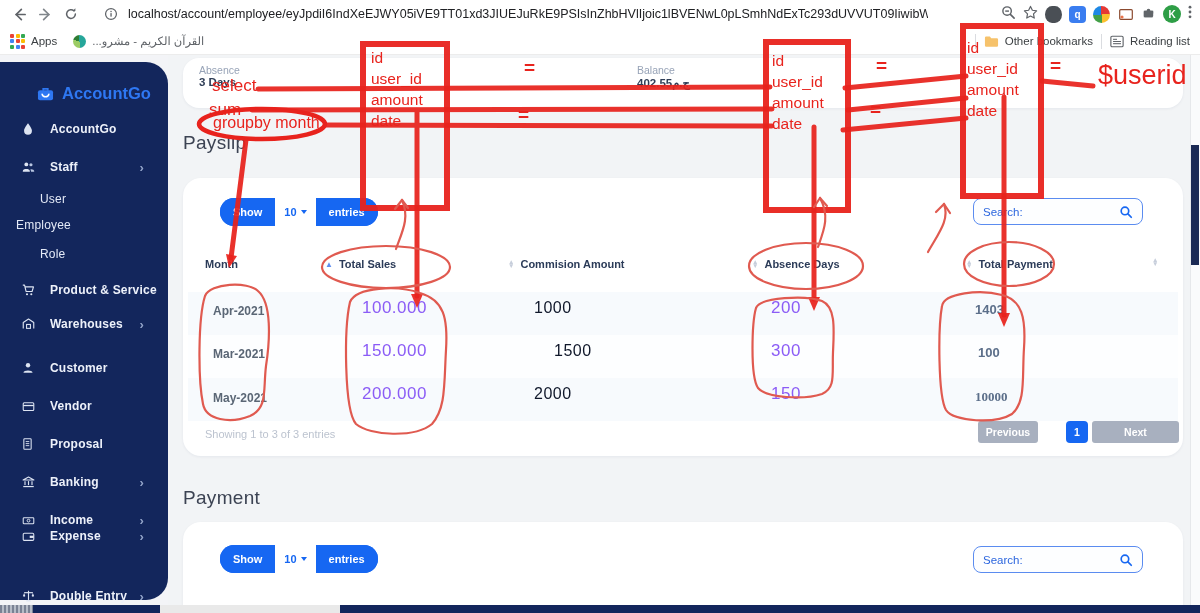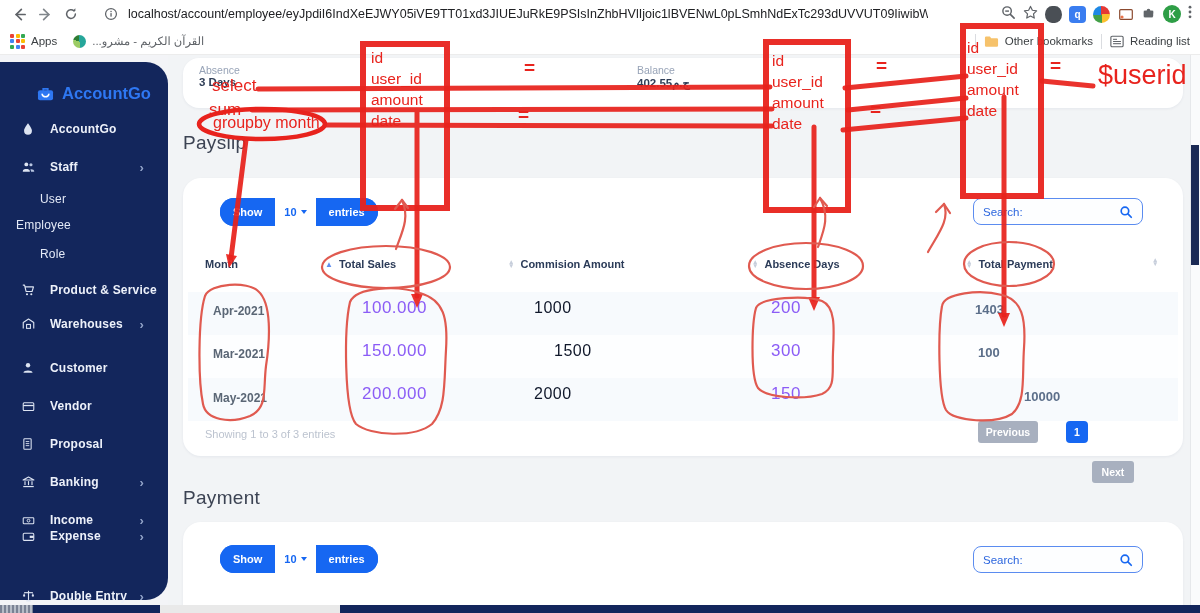--- a/index.html
+++ b/index.html
@@ -392,26 +392,26 @@
   <span class="cellv c-month" style="left:213px;top:347px;">Mar-2021</span>
   <span class="cellv c-blue" style="left:362px;top:341px;">150.000</span>
   <span class="cellv c-blue2" style="left:534px;top:342px;margin-left:20px;">1500</span>
   <span class="cellv c-blue" style="left:771px;top:341px;">300</span>
   <span class="cellv c-pay" style="left:978px;top:345px;">100</span>
 
   <span class="cellv c-month" style="left:213px;top:391px;">May-2021</span>
   <span class="cellv c-blue" style="left:362px;top:384px;">200.000</span>
   <span class="cellv c-blue2" style="left:534px;top:385px;">2000</span>
   <span class="cellv c-blue" style="left:771px;top:384px;">150</span>
-  <span class="cellv c-pay" style="left:1024px;top:389px;">10000</span>
+  <span class="cellv c-pay" style="left:975px;top:389px;font-family:Liberation Serif, serif;">10000</span>
 
   <div class="tfoot-info">Showing 1 to 3 of 3 entries</div>
   <div class="pg-btn" style="left:978px;top:421px;width:60px;">Previous</div>
   <div class="pg-btn pg-active" style="left:1066px;top:421px;width:22px;">1</div>
-  <div class="pg-btn" style="left:1092px;top:421px;width:42px;margin-top:40px;">Next</div>
+  <div class="pg-btn" style="left:1092px;top:421px;width:87px;">Next</div>
 
   <div class="sec-title" style="left:183px;top:487px;">Payment</div>
   <div class="card payment-card"></div>
 
   <div class="seg" style="left:220px;top:545px;">
     <span class="b">Show</span>
     <span class="m">
         <span>10</span>
         <span class="caret"></span>
       </span>

